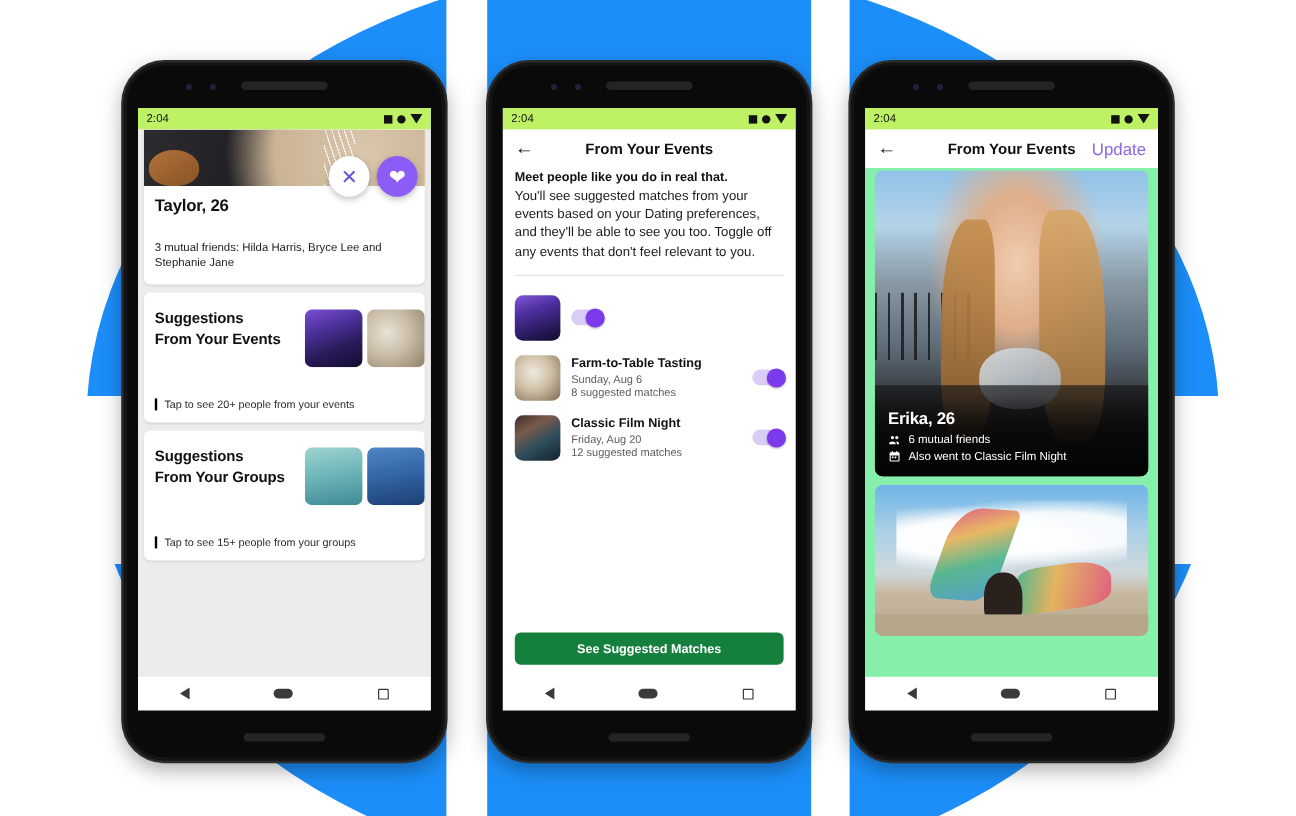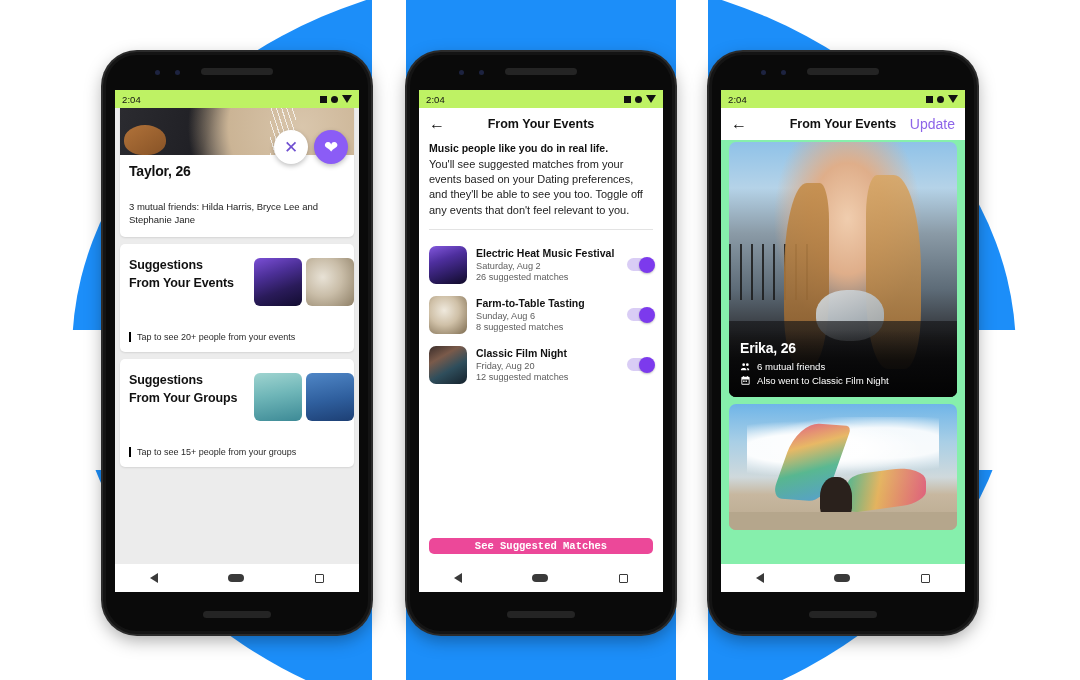--- a/index.html
+++ b/index.html
@@ -172,23 +172,23 @@
   .evt-film { background: linear-gradient(150deg,#3a2d2a 0%,#7a5a4a 30%,#2f4e5c 60%,#15222c 100%); }
   .ev-info { flex: 1 1 auto; min-width: 0; }
   .ev-title { font-size: 10.5px; font-weight: 700; color: #111; line-height: 1.25; }
   .ev-date { font-size: 9.2px; color: #5d5d5d; margin-top: 1px; }
   .ev-matches { font-size: 9.2px; color: #5d5d5d; margin-top: 1px; }
   .toggle { width: 26px; height: 13px; border-radius: 7px; background: #d9cdf5; position: relative; flex: 0 0 auto; }
   .toggle .knob { position: absolute; right: -2px; top: -1.5px; width: 16px; height: 16px; border-radius: 50%; background: #7c3aed; box-shadow: 0 1px 2px rgba(0,0,0,.25); }
 
   .cta-wrap { margin-top: auto; padding: 0 0 10px 0; }
   .cta {
-    display: block; width: 100%; height: 16px; border: none; border-radius: 5px;
-    background: #ec4899; color: #ffffff; font-size: 10.5px; font-weight: 700;
-    font-family: Liberation Mono, monospace; cursor: pointer;
+    display: block; width: 100%; height: 27px; border: none; border-radius: 5px;
+    background: #15803d; color: #ffffff; font-size: 10.5px; font-weight: 700;
+    font-family: Liberation Sans, sans-serif; cursor: pointer;
   }
 
   
   .p3-body { background: #86efac; padding: 2px 8px 0 8px; }
   .match-card { border-radius: 7px; overflow: hidden; position: relative; height: 255px; }
   .match-photo {
     position: absolute; inset: 0;
     background:
       radial-gradient(ellipse at 52% 30%, #f0cdae 0%, #dfae8a 22%, transparent 44%),
       linear-gradient(180deg, #8fc2e8 0%, #b5d3e8 18%, #8a9aa6 36%, #5d6b77 58%, #2b2b2e 78%, #141417 100%);
@@ -310,31 +310,26 @@
           <span class="sb-tri"></span>
         </span>
       </div>
 
       <div class="appbar">
         <span class="back-arrow">←</span>
         <span class="appbar-title">From Your Events</span>
       </div>
 
       <div class="screen-body p2-body">
-        <div class="intro-h">Music people like you do in real life.</div>
+        <div class="intro-h">Meet people like you do in real that.</div>
         <div class="intro-p">You'll see suggested matches from your events based on your Dating preferences, and they'll be able to see you too. Toggle off any events that don't feel relevant to you.</div>
         <div class="divider"></div>
 
         <div class="evrow">
           <div class="ev-thumb evt-music"></div>
-          <div class="ev-info">
-            <div class="ev-title">Electric Heat Music Festival</div>
-            <div class="ev-date">Saturday, Aug 2</div>
-            <div class="ev-matches">26 suggested matches</div>
-          </div>
           <div class="toggle">
               <span class="knob"></span>
             </div>
         </div>
 
         <div class="evrow">
           <div class="ev-thumb evt-farm"></div>
           <div class="ev-info">
             <div class="ev-title">Farm-to-Table Tasting</div>
             <div class="ev-date">Sunday, Aug 6</div>

